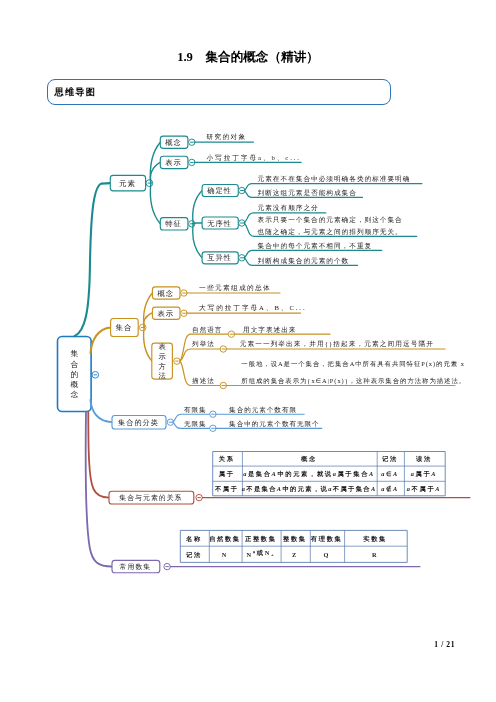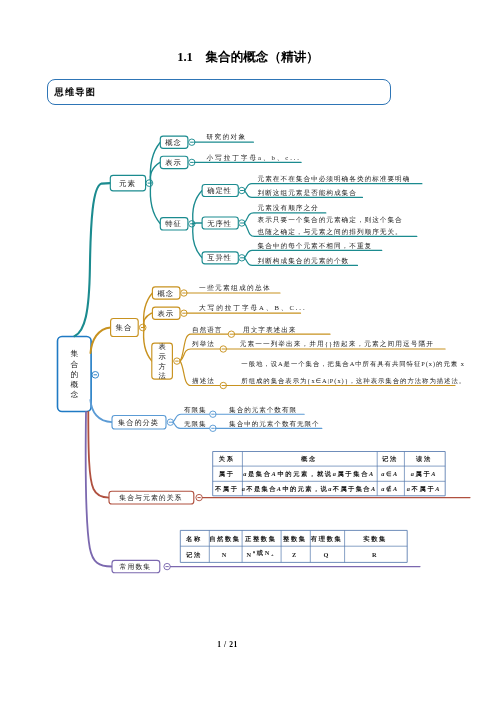--- a/index.html
+++ b/index.html
@@ -6,30 +6,30 @@
   html,body{margin:0;padding:0;background:#ffffff;}
   body{width:496px;height:702px;position:relative;overflow:hidden;
        font-family:"Liberation Serif",serif;color:#000;}
   #page{position:absolute;left:0;top:0;width:496px;height:702px;}
   .doc-title{position:absolute;left:0;top:50px;width:496px;text-align:center;
        font-weight:bold;font-size:12.6px;letter-spacing:0;line-height:14px;}
   .hdr-box{position:absolute;left:47px;top:79px;width:344px;height:26px;
        border:1.3px solid #2E75B6;border-radius:8px;box-sizing:border-box;}
   .hdr-box span{position:absolute;left:6.5px;top:6px;font-weight:bold;font-size:9.2px;
        letter-spacing:1.2px;}
-  .footer{position:absolute;left:0;top:640px;width:455px;text-align:center;
+  .footer{position:absolute;left:0;top:640px;width:455px;text-align:right;
        font-size:7.5px;font-weight:bold;letter-spacing:.6px;}
   svg#mm{position:absolute;left:0;top:0;width:496px;height:702px;}
   svg#mm text{font-family:"Liberation Serif",serif;fill:#1a1a1a;}
 </style>
 </head>
 <body>
 
 <div id="page">
-  <div class="doc-title">1.1　集合的概念（精讲）</div>
+  <div class="doc-title">1.9　集合的概念（精讲）</div>
   <div class="hdr-box">
     <span>思维导图</span>
   </div>
   <svg id="mm" viewBox="0 0 496 702" width="496" height="702">
       <g>
         <rect x="57.5" y="336.5" width="33.6" height="75" rx="4.5" ry="4.5" fill="#ffffff" stroke="#1f7ac4" stroke-width="1.6"></rect>
         <text font-size="7.8" text-anchor="middle" letter-spacing="0"><tspan x="74.3" y="356.369">集</tspan><tspan x="74.3" y="366.569">合</tspan><tspan x="74.3" y="376.769">的</tspan><tspan x="74.3" y="386.96900000000005">概</tspan><tspan x="74.3" y="397.16900000000004">念</tspan></text>
       </g>
       <g>
         <circle cx="95.3" cy="374.8" r="3.3" fill="#ffffff" stroke="#1f7ac4" stroke-width="0.9"></circle>

